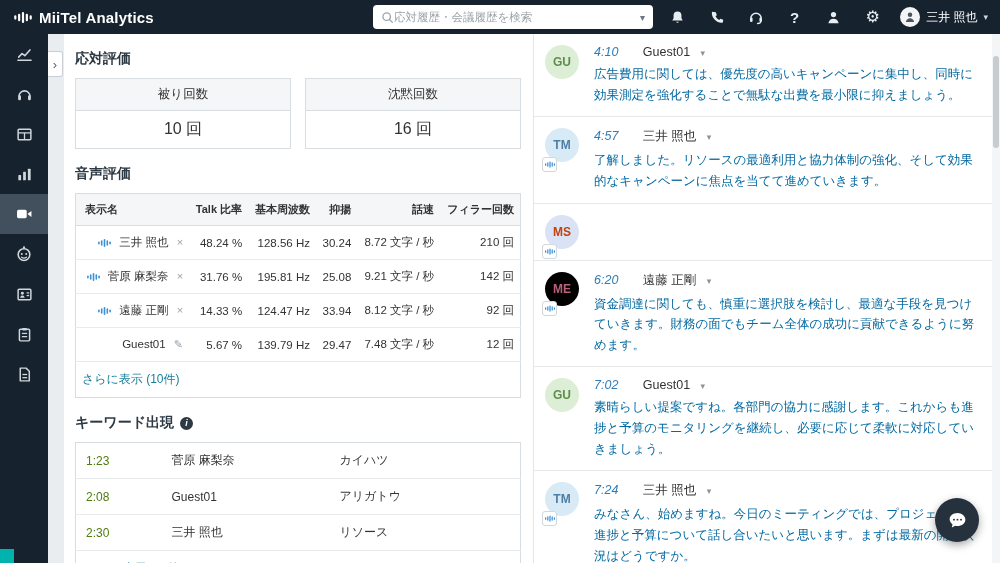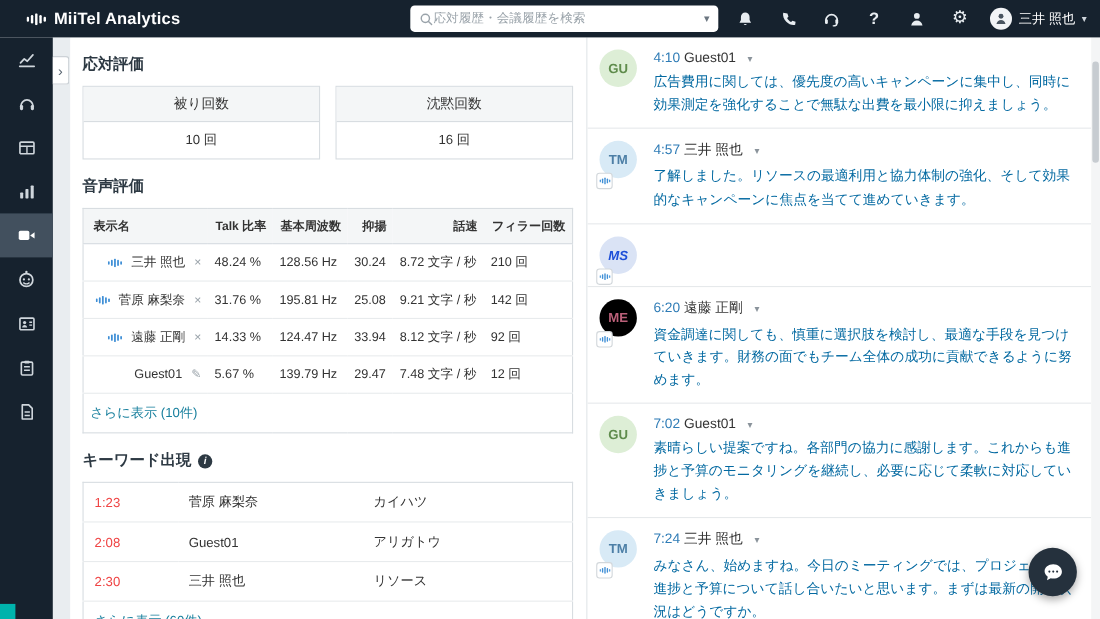--- a/index.html
+++ b/index.html
@@ -3,21 +3,21 @@
 <meta charset="utf-8">
 <style>
   * { box-sizing: border-box; margin: 0; padding: 0; }
   html,body { width:1000px; height:563px; overflow:hidden; }
   body { font-family:"Liberation Sans","DejaVu Sans",sans-serif; background:#fff; }
   .app { position:relative; width:1000px; height:563px; overflow:hidden; }
 
   
   .topbar { position:absolute; top:0; left:0; width:1000px; height:34px;
             background:#16222e; display:flex; align-items:center; z-index:30; }
-  .brand { display:flex; align-items:center; gap:7px; padding:0 24px; }
+  .brand { display:flex; align-items:center; gap:7px; padding:0 14px; }
   .brand-text { color:#fff; font-size:15px; font-weight:bold; letter-spacing:.2px; }
   .searchbox { position:absolute; left:373px; top:5px; width:280px; height:24px;
                background:#fff; border-radius:4px; display:flex; align-items:center; padding:0 8px; }
   .searchbox input { flex:1; border:none; outline:none; font-size:11.5px; color:#333;
                      font-family:inherit; background:transparent; min-width:0; }
   .searchbox input::placeholder { color:#9aa3aa; }
   .search-caret { color:#6b7680; font-size:10px; padding-left:6px; cursor:pointer; }
   .top-actions { position:absolute; right:0; top:0; height:34px; display:flex; align-items:center; }
   .icon-btn { width:39px; height:34px; display:flex; align-items:center; justify-content:center; cursor:pointer; }
   .icon-btn svg { display:block; }
@@ -51,55 +51,55 @@
 
   
   h2.sec { font-size:14px; font-weight:bold; color:#2d3943; margin:6px 0 10px; display:flex; align-items:center; gap:6px; }
   .info-dot { width:13px; height:13px; border-radius:50%; background:#2d3943; color:#fff;
               font-size:9px; font-weight:bold; display:inline-flex; align-items:center;
               justify-content:center; font-style:italic; }
   .stats-row { display:flex; gap:14px; margin-bottom:16px; }
   .stat-box { flex:1; border:1px solid #d8dde1; }
   .stat-head { background:#f4f6f7; border-bottom:1px solid #d8dde1; text-align:center;
                font-size:12.5px; font-weight:normal; color:#333; padding:7px 4px; }
-  .stat-val { text-align:center; font-size:12px; color:#333; padding:8px 4px; }
+  .stat-val { text-align:center; font-size:16px; color:#333; padding:8px 4px; }
 
   table.vt { width:100%; border-collapse:collapse; border:1px solid #d8dde1; margin-bottom:16px; }
   table.vt th { background:#f4f6f7; font-size:11px; color:#333; padding:8px 6px;
                 border-bottom:1px solid #d8dde1; text-align:right; white-space:nowrap; font-weight:bold; }
   table.vt th:first-child { text-align:left; padding-left:9px; }
   table.vt td { font-size:11.5px; color:#333; padding:9px 6px; border-bottom:1px solid #e8ebed;
-                white-space:nowrap; }
+                text-align:right; white-space:nowrap; }
   table.vt td.name-cell { text-align:right; padding-left:9px; }
   .name-cell .bars-mini { vertical-align:-1px; margin-right:5px; }
   .rm { color:#9aa3aa; margin-left:5px; cursor:pointer; font-size:11px; }
   .pencil { color:#9aa3aa; margin-left:5px; cursor:pointer; font-size:11px; }
   .more-row td { padding:9px; }
   a.more-link { color:#177f9d; font-size:12px; text-decoration:none; cursor:pointer; }
 
   table.kt { width:100%; border-collapse:collapse; border:1px solid #d8dde1; margin-bottom:12px; }
   table.kt td { font-size:12px; color:#333; padding:9px 10px; border-bottom:1px solid #e8ebed; text-align:left; }
   td.kw-time { width:86px; }
   td.kw-name { width:168px; }
-  a.time-link { color:#ef4444; text-decoration:none; cursor:pointer; }
+  a.time-link { color:#4d7c0f; text-decoration:none; cursor:pointer; }
 
   
   .entry { display:flex; padding:11px 16px 11px 11px; border-bottom:1px solid #e6e9eb; }
   .av-wrap { position:relative; width:40px; flex:none; }
   .avatar { width:34px; height:34px; border-radius:50%; display:flex; align-items:center;
             justify-content:center; font-size:12px; font-weight:bold; }
   .av-green { background:#ddeed6; color:#5f8c4c; }
   .av-blue  { background:#d8eaf6; color:#4d7fa6; }
-  .av-indigo{ background:#dae3f5; color:#1d4ed8;font-style:italic; }
+  .av-indigo{ background:#dae3f5; color:#c2410c; }
   .av-pink  { background:#000000; color:#bb6079; }
   .mt-badge { position:absolute; left:-3px; top:29px; width:15px; height:15px; background:#fff;
               border:1px solid #d2d7db; border-radius:3px; display:flex; align-items:center; justify-content:center; }
   .entry-body { flex:1; padding-left:9px; min-width:0; }
   .entry-head { font-size:12.5px; margin-bottom:5px; cursor:pointer; }
-  .e-time { color:#2f7cb6; margin-right:0; }
+  .e-time { color:#2f7cb6; margin-right:21px;font-style:italic; }
   .e-name { color:#333; }
   .e-caret { color:#8a939b; font-size:9px; margin-left:7px; }
   .e-text { font-size:12.5px; color:#0369a1; line-height:1.65; }
 
   
   .fab { position:absolute; right:21px; bottom:21px; width:44px; height:44px; border-radius:50%;
          background:#25313d; display:flex; align-items:center; justify-content:center;
          box-shadow:0 3px 8px rgba(0,0,0,.35); cursor:pointer; z-index:40; }
 </style>
 </head>

